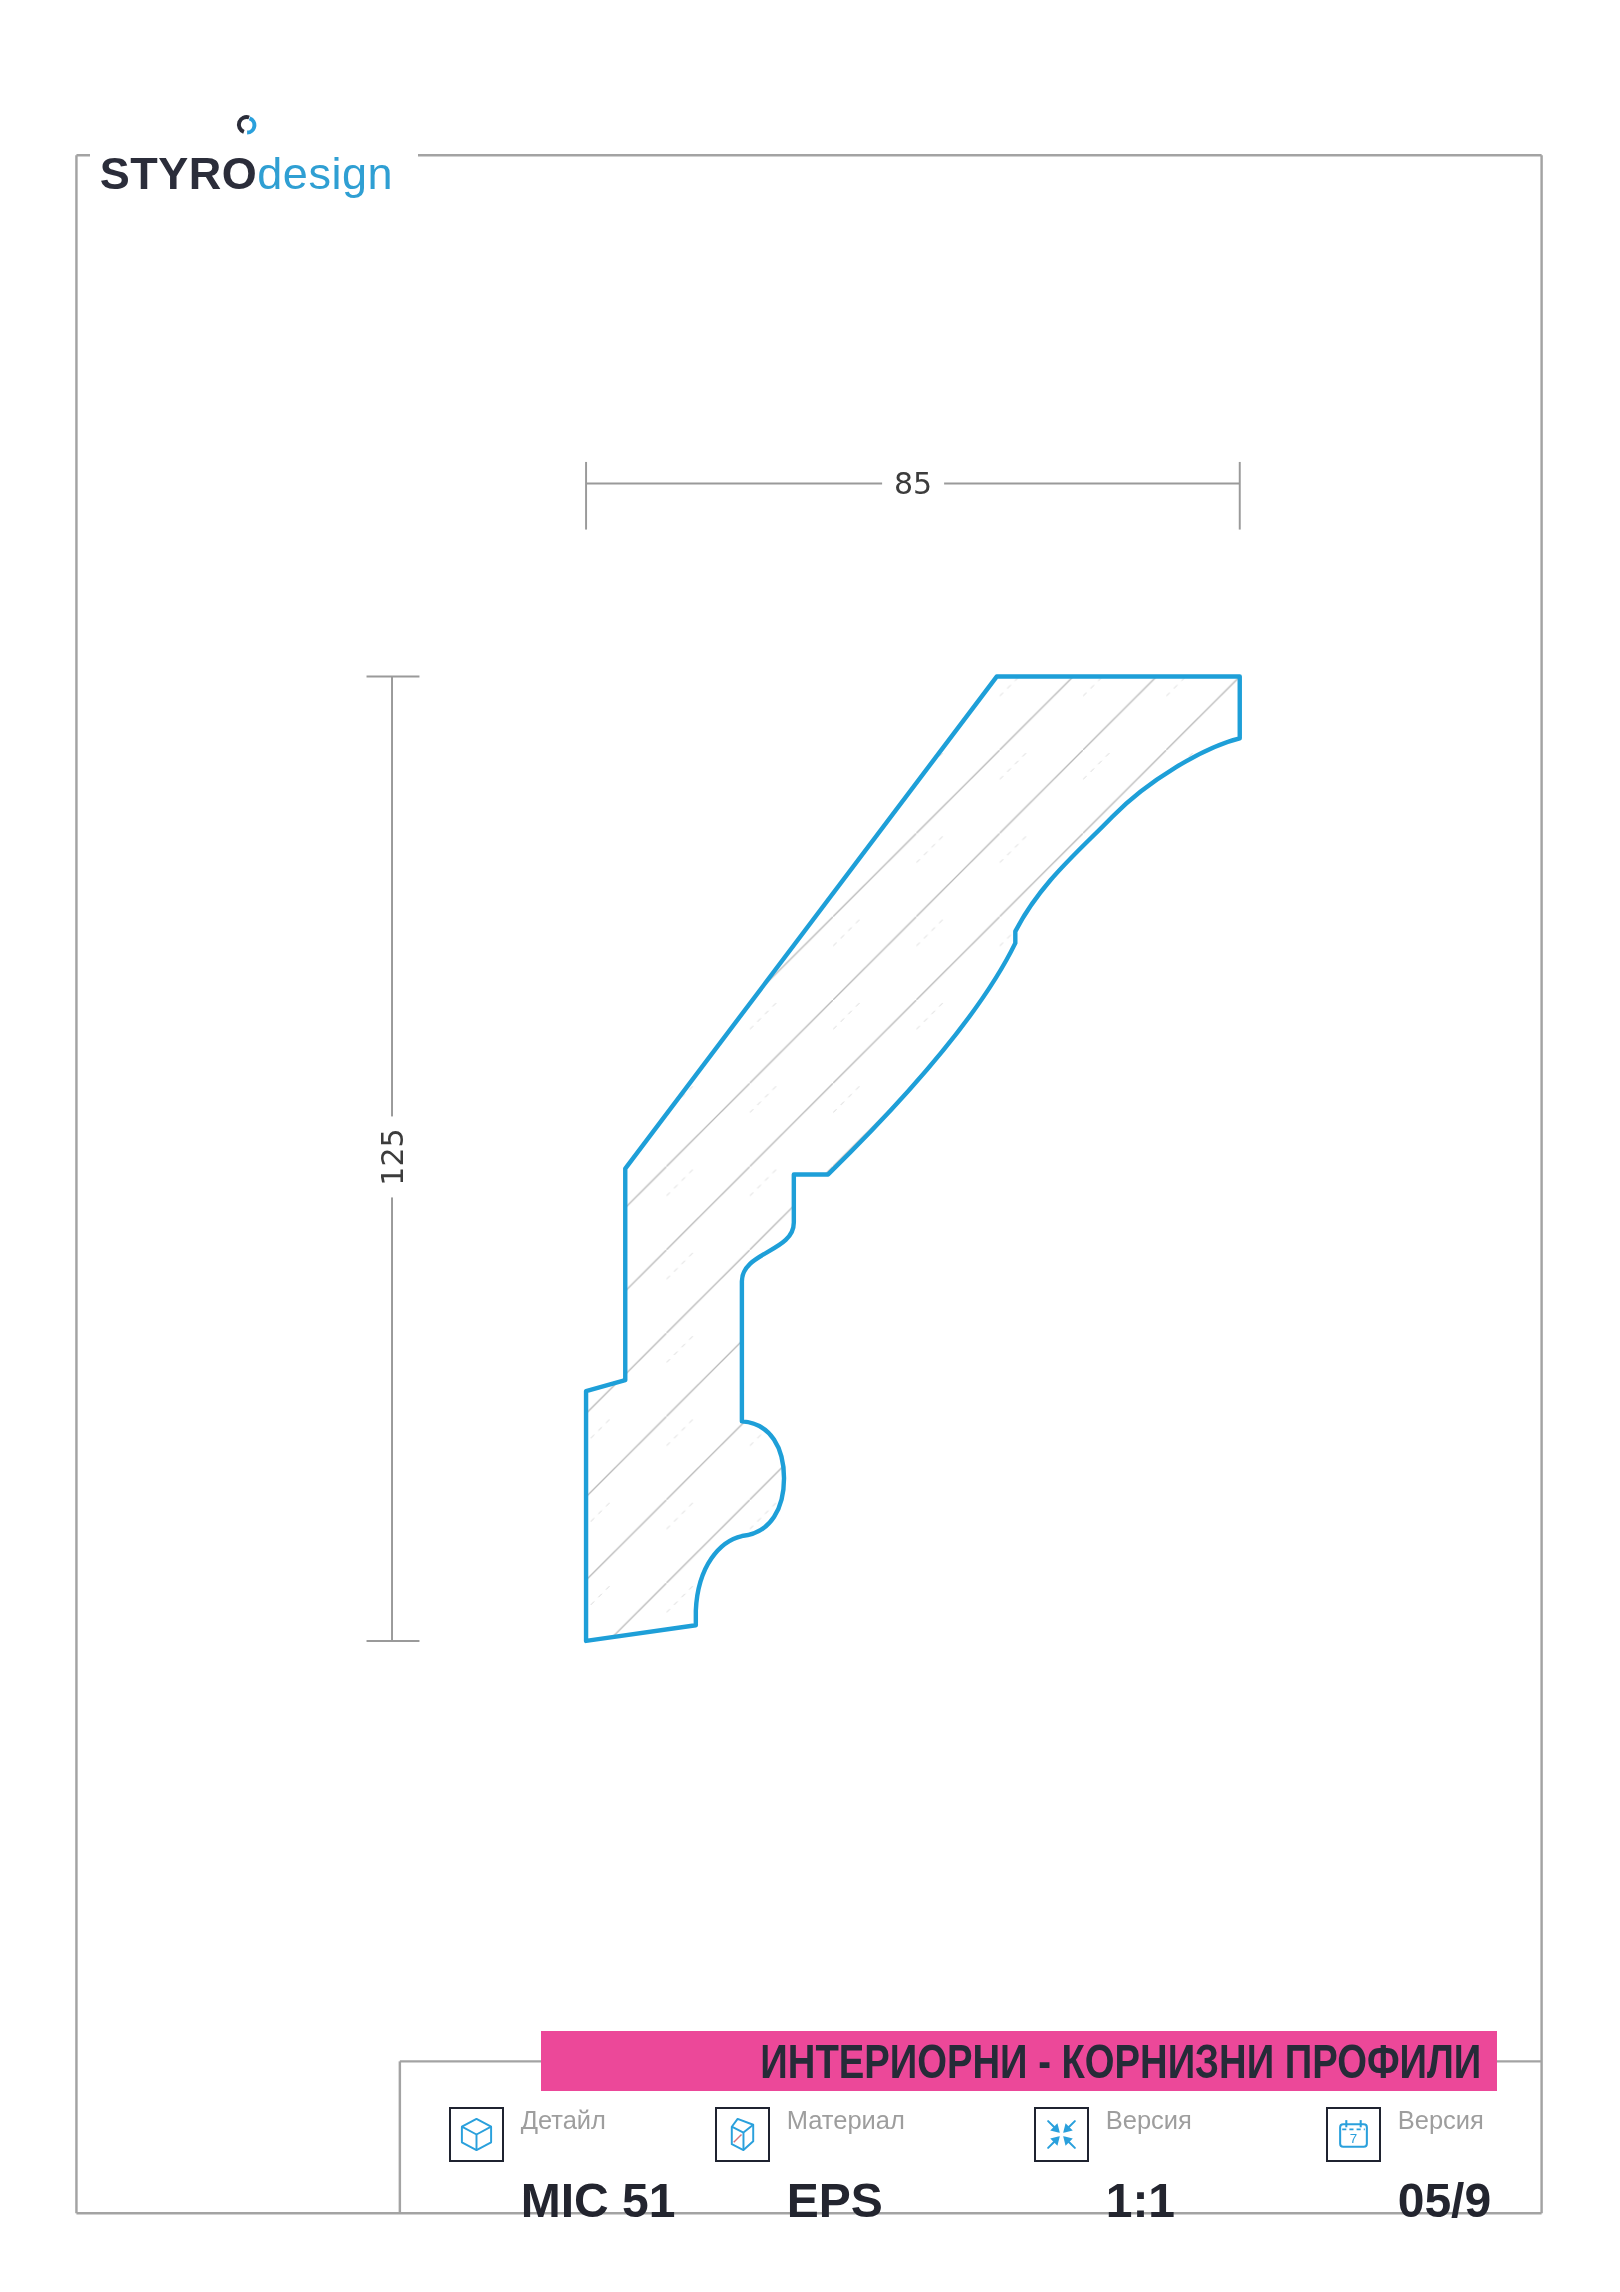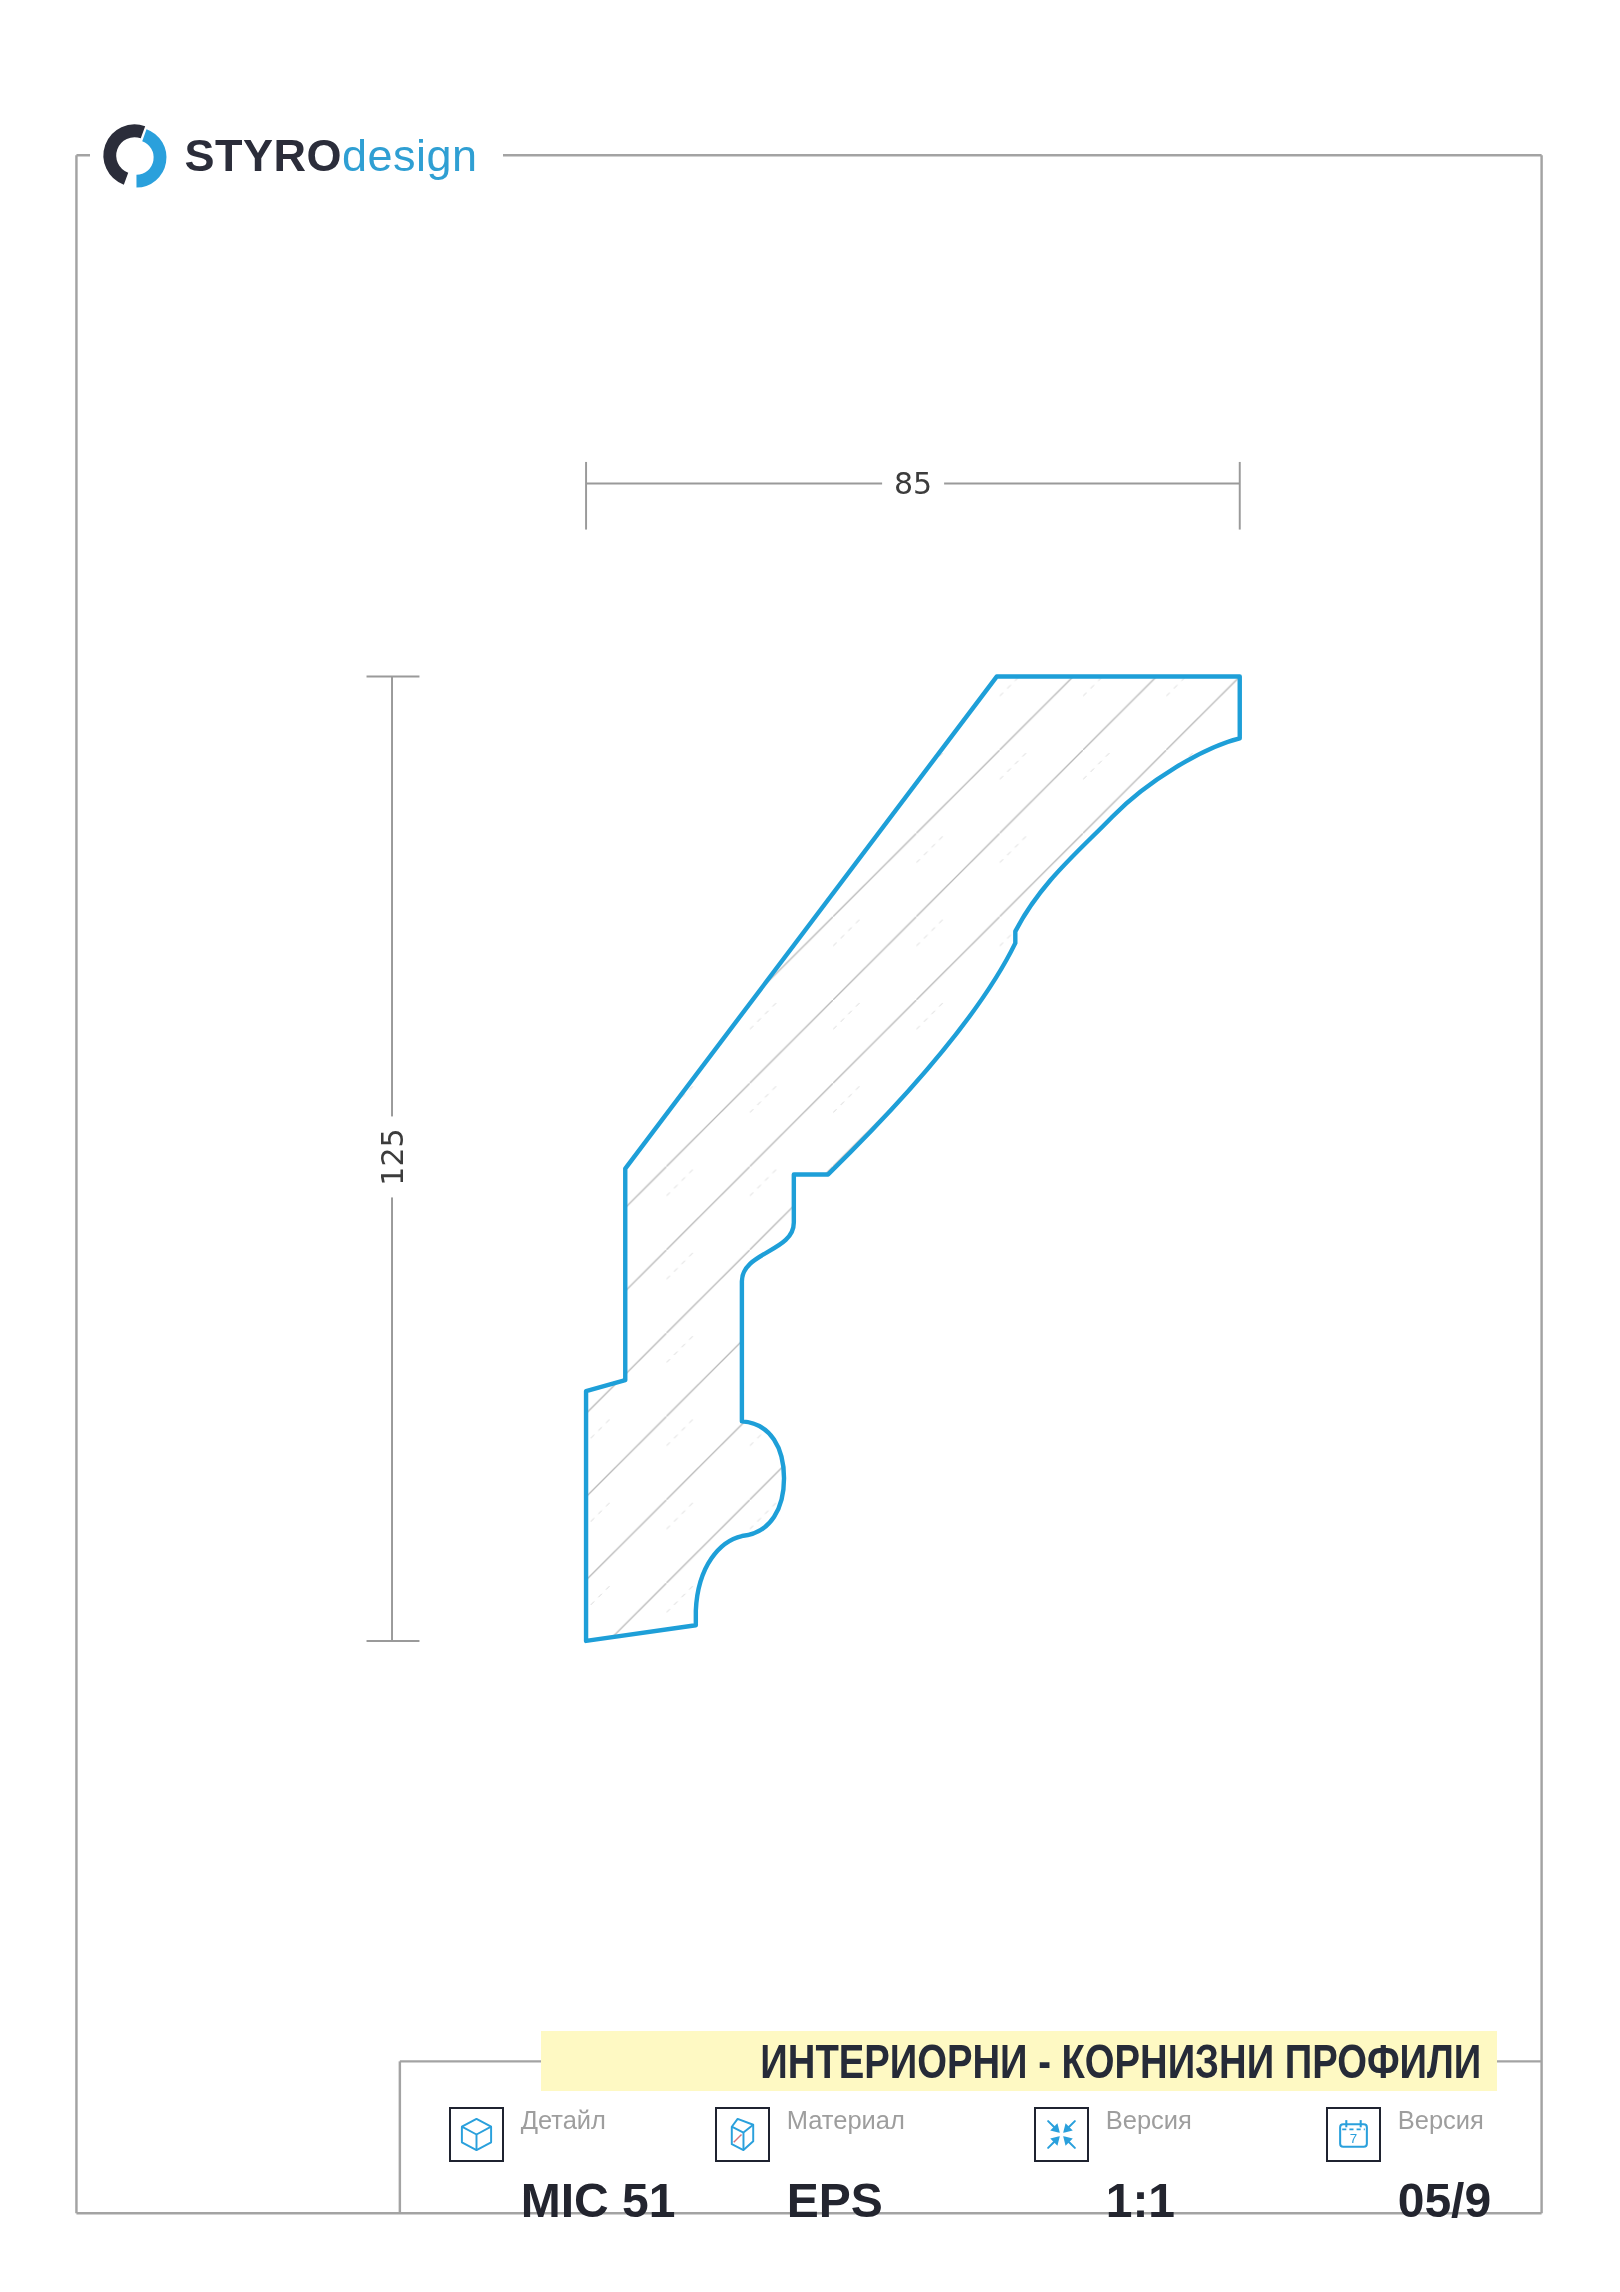--- a/index.html
+++ b/index.html
@@ -1,38 +1,38 @@
 <!DOCTYPE html>
 <html><head>
 <meta charset="utf-8">
 <style>
   html,body{margin:0;padding:0;background:#ffffff;}
   body{width:1620px;height:2293px;position:relative;font-family:"Liberation Sans",sans-serif;overflow:hidden;}
   svg.sheet{position:absolute;left:0;top:0;}
 
   
-  .overlay{position:absolute;}
+  .overlay{position:absolute;flex-direction:column;}
 
   
   .logo{left:90px;top:114px;height:82px;display:flex;align-items:center;gap:15.7px;
         background:#ffffff;padding:0 25.5px 0 9.8px;}
   .logo .brand{font-size:45px;line-height:1;white-space:nowrap;letter-spacing:0.5px;}
   .logo .brand b{color:#2b2d3a;font-weight:bold;}
   .logo .brand span{color:#2f9fd3;font-weight:400;}
 
   
   .dim-label{position:absolute;background:#ffffff;color:#3c3c3c;
              font-family:"DejaVu Sans",sans-serif;font-size:30px;
              padding:2px 11.8px;white-space:nowrap;}
   .dim-w{left:913px;top:483px;transform:translate(-50%,-50%);text-align:right;}
   .dim-h{left:392px;top:1157px;transform:translate(-50%,-50%) rotate(-90deg);}
 
   
   .sheet-title{position:absolute;top:2061px;right:123px;transform:translateY(-50%);
-               background:#fef9c3;padding:2px 15.7px;color:#262b38;font-weight:bold;
+               background:#ec4899;padding:2px 15.7px;color:#262b38;font-weight:bold;
                white-space:nowrap;}
   .sheet-title .inner{display:inline-block;font-size:49px;transform:scaleX(0.78);
                transform-origin:right center;letter-spacing:0;}
 
   .info-cell{position:absolute;top:2107px;display:flex;align-items:flex-start;gap:16.7px;}
   .icon-box{width:55px;height:55px;border:2.9px solid #1f2330;box-sizing:border-box;
             display:flex;align-items:center;justify-content:center;background:#fff;}
   .cell-text{display:flex;flex-direction:column;justify-content:space-between;gap:40px;}
   .cell-label{font-size:25.5px;color:#9e9e9e;line-height:1.05;}
   .cell-value{font-size:48px;font-weight:bold;color:#23252f;line-height:1.1;margin-top:1px;

